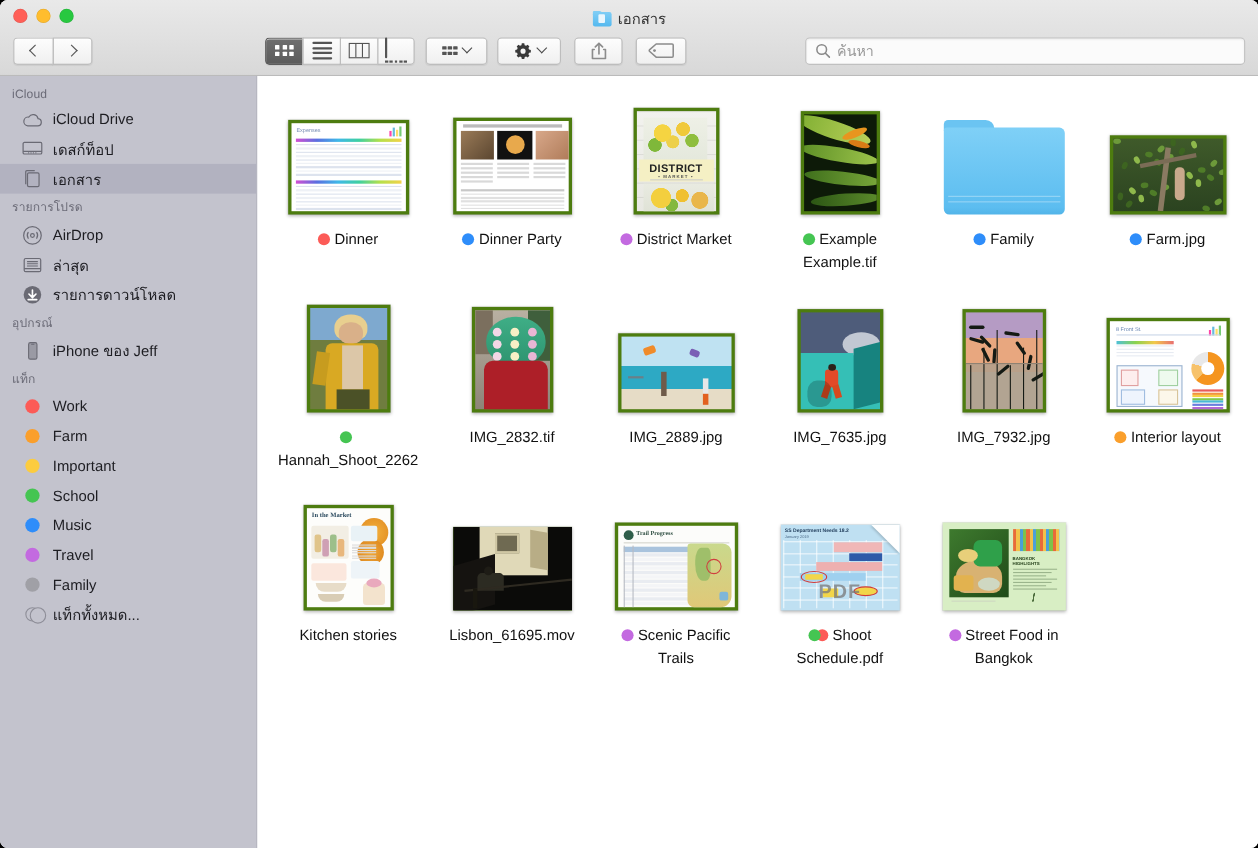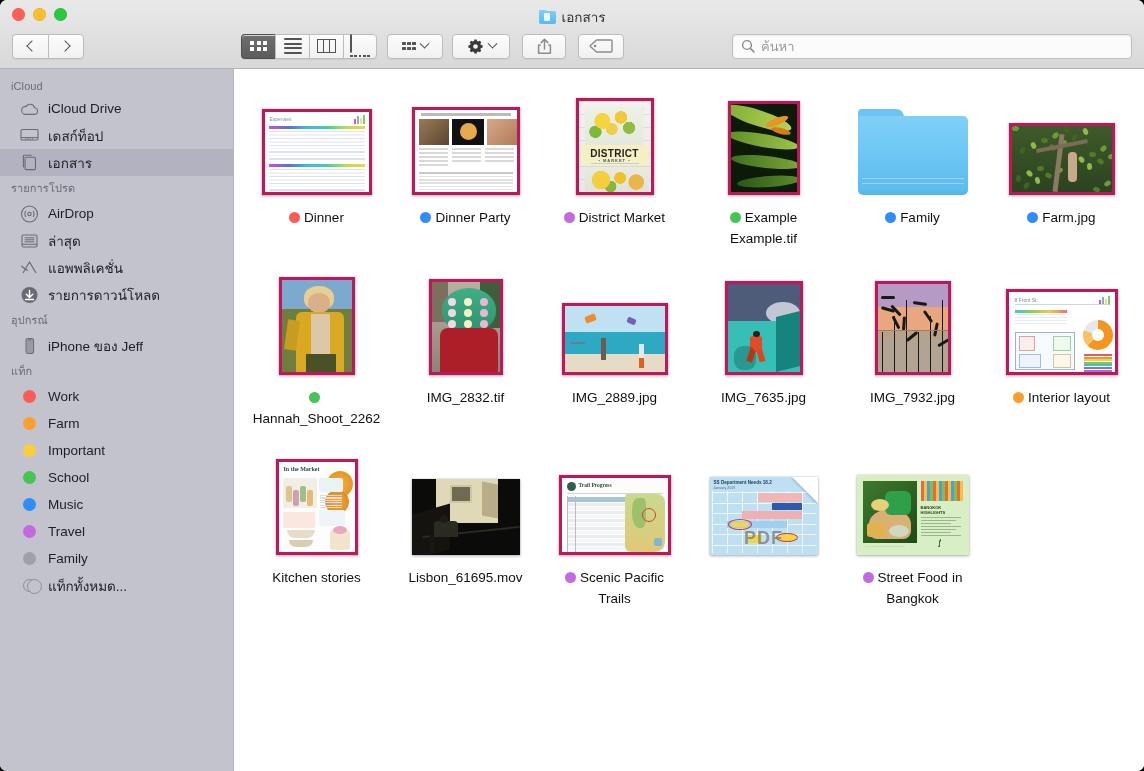--- a/index.html
+++ b/index.html
@@ -167,21 +167,21 @@
   .cell {
     display: flex; flex-direction: column; align-items: center;
     cursor: default;
   }
   .thumb-box {
     height: 112px; width: 100%;
     display: flex; align-items: flex-end; justify-content: center;
     padding-bottom: 2px;
   }
   .thumb {
-    background: #be185d;
+    background: #4d7c0f;
     box-shadow: 0 1px 3px rgba(0,0,0,.30), 0 0 0 .5px rgba(0,0,0,.07);
     overflow: hidden; position: relative;
   }
   .thumb.pad { padding: 3px; }
   .label {
     margin-top: 10px;
     font-size: 13.5px; color: #111;
     text-align: center; line-height: 21px;
     max-width: 132px;
     word-break: break-word;
@@ -390,29 +390,20 @@
         </div>
         <div class="sb-item">
           <span class="sb-ico">
             <svg width="19" height="16" viewBox="0 0 19 16">
               <rect x="2" y="2" width="15" height="12" rx="1.4" fill="none" stroke="#6a6a74" stroke-width="1.1"></rect>
               <path d="M4.6 4.8h9.8M4.6 6.8h9.8M4.6 8.8h9.8" stroke="#6a6a74" stroke-width="1"></path>
               <path d="M2 11.2h15" stroke="#6a6a74" stroke-width="1.1"></path>
             </svg>
           </span>
           <span>ล่าสุด</span>
-        </div>
-        <div class="sb-item">
-          <span class="sb-ico">
-            <svg width="19" height="17" viewBox="0 0 19 17">
-              <path d="M3 14 L9.5 3 L16 14" fill="none" stroke="#6a6a74" stroke-width="1.2" stroke-linejoin="round"></path>
-              <path d="M1.6 7.2 L7.4 11.4" stroke="#6a6a74" stroke-width="1.2" stroke-linecap="round"></path>
-            </svg>
-          </span>
-          <span>แอพพลิเคชั่น</span>
         </div>
         <div class="sb-item">
           <span class="sb-ico">
             <svg width="19" height="18" viewBox="0 0 19 18">
               <circle cx="9.5" cy="9" r="8" fill="#6a6a74"></circle>
               <path d="M9.5 4.6v6.6M6.3 8.3l3.2 3.2 3.2-3.2M5.6 13.4h7.8" stroke="#fff" stroke-width="1.5" fill="none" stroke-linecap="round" stroke-linejoin="round"></path>
             </svg>
           </span>
           <span>รายการดาวน์โหลด</span>
         </div>
@@ -865,20 +856,21 @@
                 <div style="position:absolute;left:32px;top:34px;width:60px;height:8px;background:#eeb0b0"></div>
                 <div style="position:absolute;left:17px;top:44px;width:60px;height:7px;background:#9fd0ef"></div>
                 <div style="position:absolute;left:22px;top:45px;width:16px;height:5px;background:#f2d64a"></div>
                 <div style="position:absolute;left:18px;top:42px;width:24px;height:11px;border:1.2px solid #d03b3b;border-radius:50%"></div>
                 <div style="position:absolute;left:66px;top:56px;width:22px;height:9px;border:1.2px solid #d03b3b;border-radius:50%;background:#f2d64a"></div>
                 <div style="position:absolute;left:38px;top:58px;width:14px;height:8px;background:#f2d64a"></div>
                 <div class="pdfcurl"></div>
                 <div class="pdftext">PDF</div>
               </div>
             </div>
+            <div class="label"><span class="ldot2"><i class="b" style="background:#fc5b57"></i><i class="a" style="background:#45c552"></i></span><span>Shoot Schedule.pdf</span></div>
           </div>
           <div class="cell">
             <div class="thumb-box">
               <div class="thumb" style="width:112px;height:80px;background:#d8eec4;position:relative;padding:5px">
                 <div style="position:absolute;left:6px;top:6px;width:54px;height:62px;background:linear-gradient(135deg,#3e7a2e,#1f4a18);overflow:hidden">
                   <div style="position:absolute;left:6px;top:28px;width:42px;height:30px;background:#d8b272;border-radius:50% 50% 8px 8px"></div>
                   <div style="position:absolute;left:22px;top:10px;width:26px;height:24px;background:#2fa04a;border-radius:6px"></div>
                   <div style="position:absolute;left:8px;top:18px;width:18px;height:12px;background:#e8cf7a;border-radius:50%"></div>
                   <div style="position:absolute;left:4px;top:42px;width:18px;height:14px;background:#e2b24f;border-radius:3px"></div>
                   <div style="position:absolute;left:26px;top:44px;width:20px;height:12px;background:#cfd8c2;border-radius:50%"></div>

